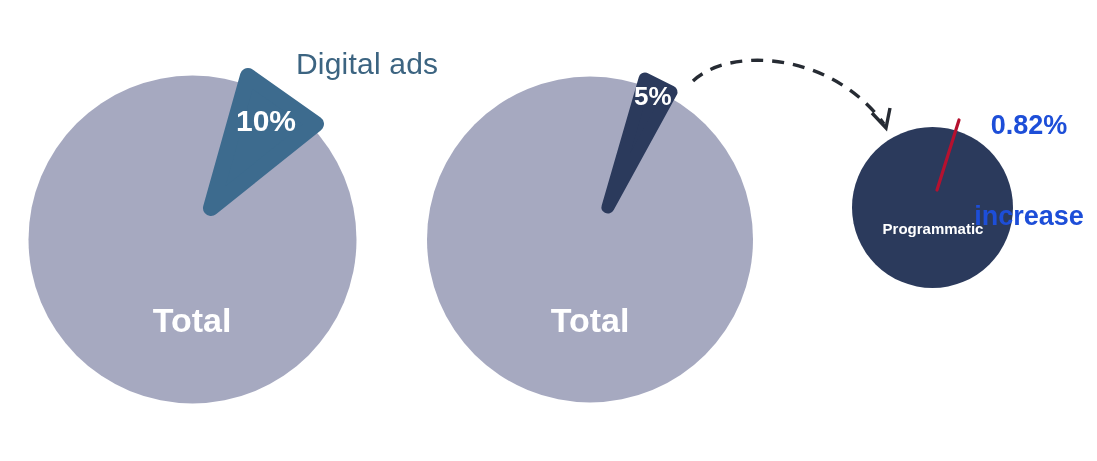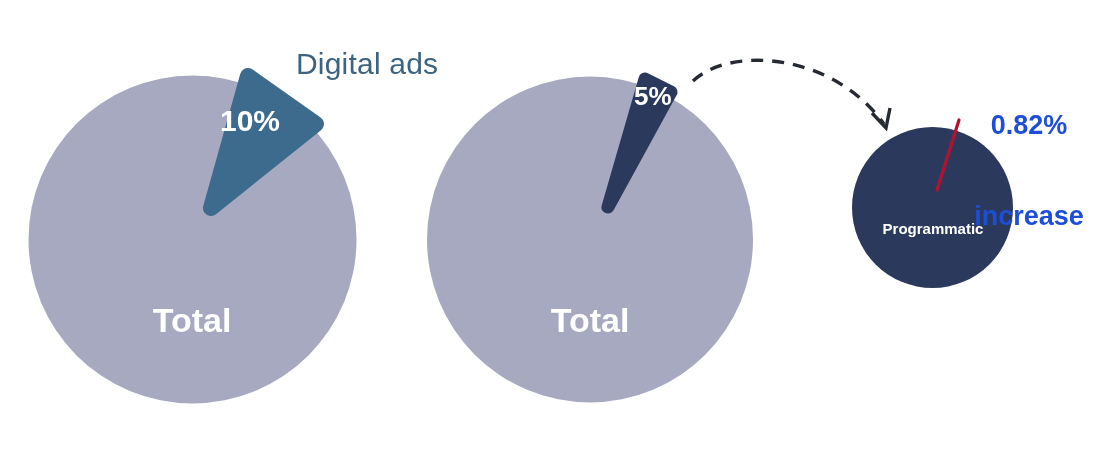--- a/index.html
+++ b/index.html
@@ -34,21 +34,21 @@
   }
   #digital-ads-label {
     left: 296px;
     top: 48px;
     font-size: 30px;
     color: #3c6481;
     font-weight: 400;
     letter-spacing: 0.2px;
   }
   #pct-label-1 {
-    left: 220px;
+    left: 236px;
     top: 105px;
     font-size: 30px;
     font-weight: 700;
     color: #ffffff;
   }
   #pct-label-2 {
     left: 634px;
     top: 82px;
     font-size: 26px;
     font-weight: 700;

